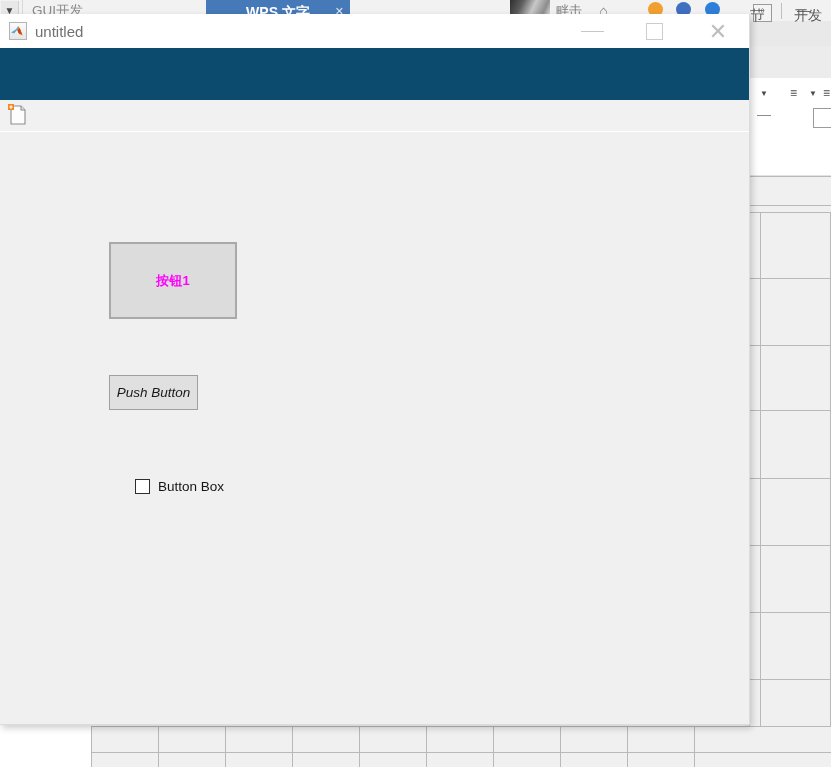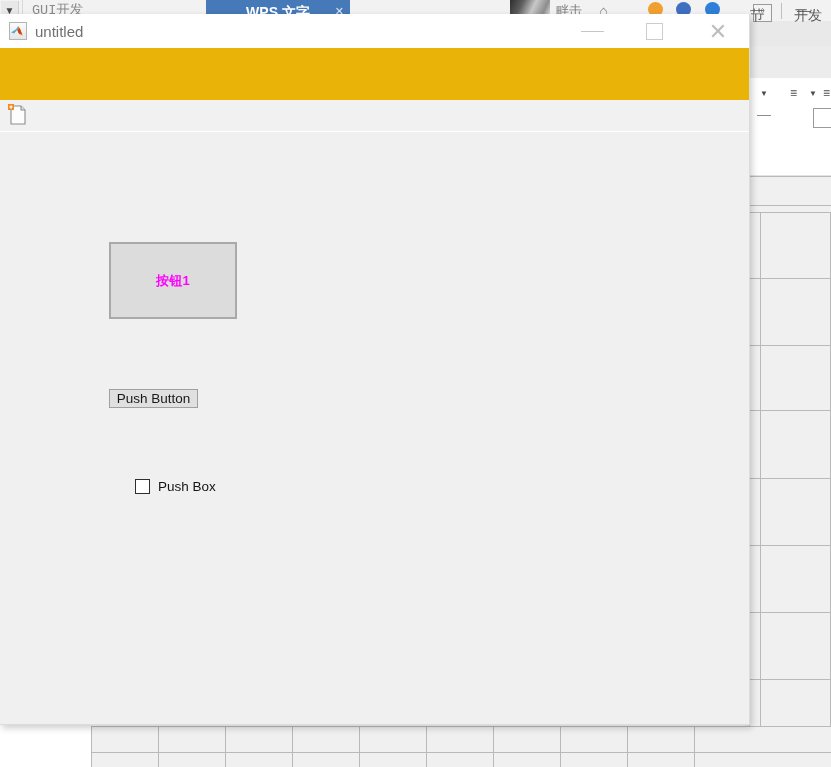--- a/index.html
+++ b/index.html
@@ -45,21 +45,20 @@
   .bg-tab-gui {
     position: absolute;
     left: 22px; top: 0px;
     height: 21px;
     line-height: 22px;
     color: #8a8a8a;
     font-size: 13.5px;
     padding-left: 9px;
     border-left: 1px solid #d8d8d8;
     white-space: nowrap;
-    font-family: Liberation Mono, monospace;
   }
   .bg-tab-wps {
     position: absolute;
     left: 206px; top: 0px;
     width: 144px; height: 21px;
     background: #4679b8;
     color: #ffffff;
     font-size: 14px;
     font-weight: bold;
     line-height: 24px;
@@ -210,21 +209,21 @@
     position: absolute;
     width: 1px;
     background: #b9b9b9;
   }
 
   
   #matlab-window {
     position: absolute;
     left: 0px; top: 14px;
     width: 750px; height: 711px;
-    background: #eab308;
+    background: #0c4a6e;
     border: 1px solid #dcdcdc;
     border-top: none;
     border-left: none;
     box-shadow: 2px 3px 7px rgba(0,0,0,0.20);
     box-sizing: border-box;
   }
 
   .mw-titlebar {
     position: absolute;
     left: 0; top: 0;
@@ -483,23 +482,23 @@
       </svg>
     </div>
   </div>
 
   <div class="mw-canvas">
 
     <div class="gui-widget gui-bigbutton" style="left:109px; top:110px; width:128px; height:77px;">
       <span class="gui-bigbutton-label">按钮1</span>
     </div>
 
-    <div class="gui-widget gui-pushbutton" style="left:109px; top:257px; width:89px; height:19px;">
+    <div class="gui-widget gui-pushbutton" style="left:109px; top:243px; width:89px; height:35px;font-style:italic;">
       <span class="gui-pushbutton-label">Push Button</span>
     </div>
 
     <div class="gui-widget gui-checkbox-row" style="left:135px; top:347px;">
       <span class="gui-checkbox-box"></span>
-      <span class="gui-checkbox-label">Push Box</span>
+      <span class="gui-checkbox-label">Button Box</span>
     </div>
 
   </div>
 </div>
 
 </body></html>

